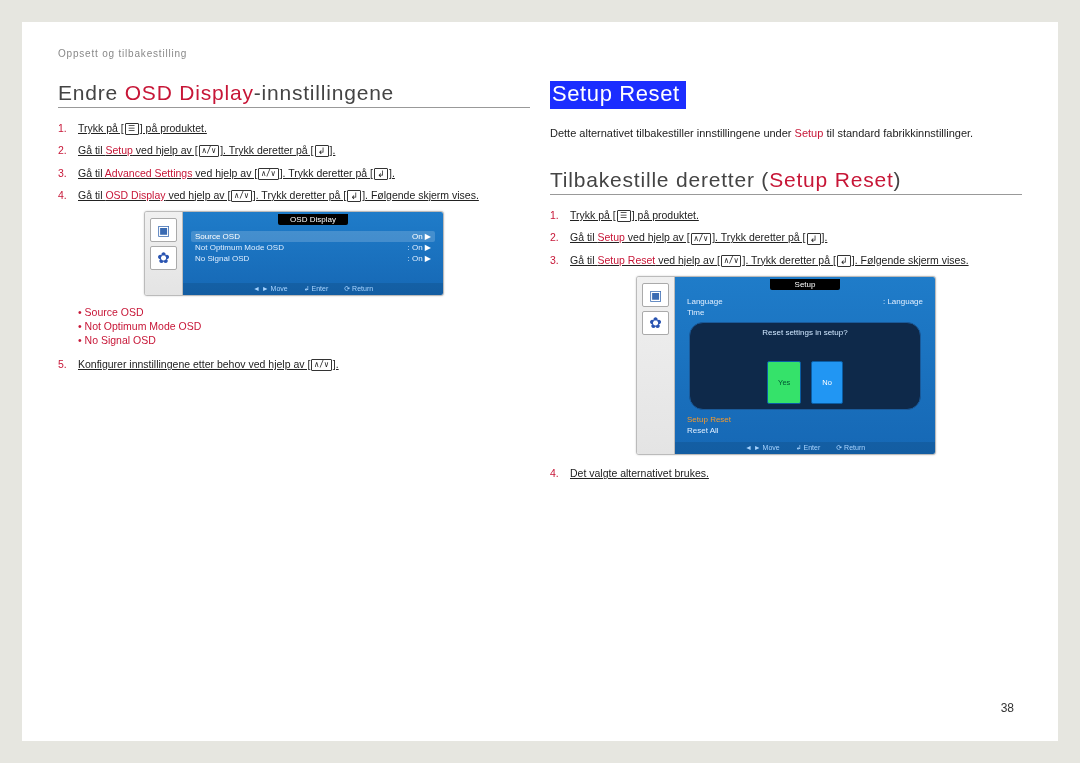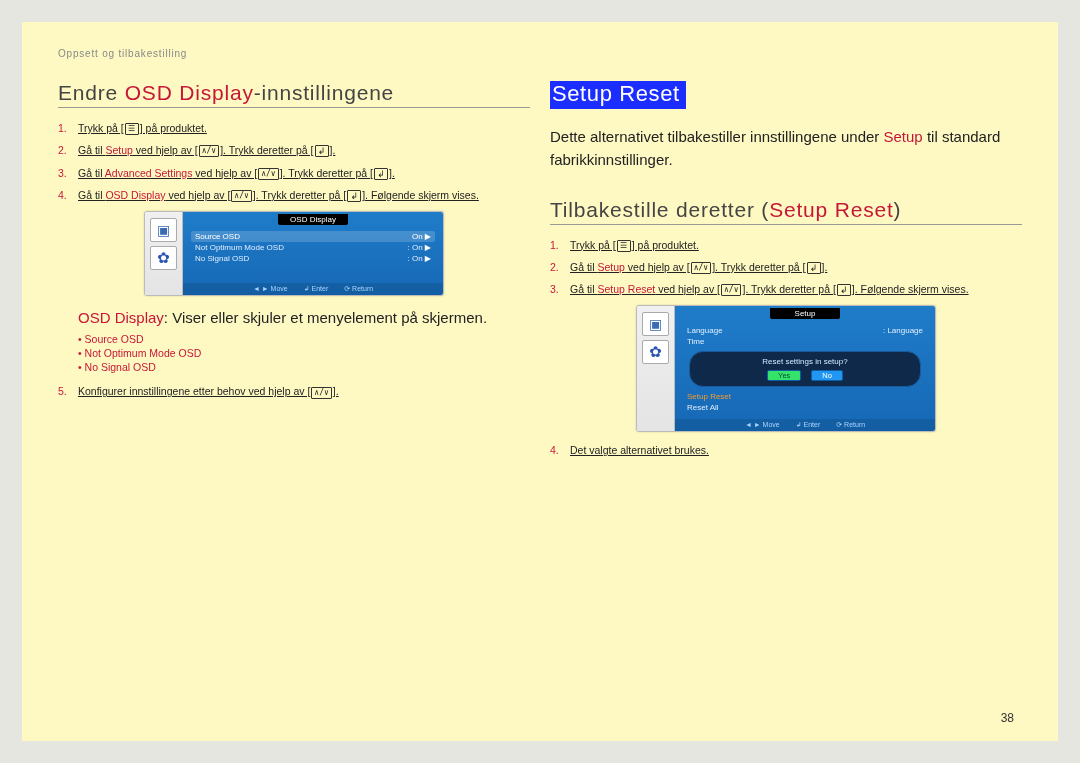--- a/index.html
+++ b/index.html
@@ -5,21 +5,21 @@
     * { box-sizing: border-box; margin: 0; padding: 0; }
     body {
       font-family: Arial, Helvetica, sans-serif;
       background: #e6e6e0;
       width: 1080px;
       height: 763px;
       padding: 22px;
       overflow: hidden;
     }
     .page {
-      background: #fef9c3;
+      background: #ffffff;
       width: 100%;
       height: 100%;
       padding: 26px 36px;
       position: relative;
     }
     .breadcrumb {
       font-size: 10px;
       letter-spacing: 0.8px;
       color: #888;
       margin-bottom: 4px;
@@ -41,21 +41,21 @@
     .highlight-blue {
       display: inline-block;
       background: #1b2dff;
       color: #fff;
       padding: 0 6px 2px 2px;
       font-size: 22px;
       letter-spacing: 0.6px;
       margin-bottom: 16px;
     }
     .body, .step-text, .note, .bullet {
-      font-size: 15px;
+      font-size: 11px;
       color: #222;
       line-height: 1.55;
     }
     .red { color: #c71637; }
     ol.steps { list-style: none; counter-reset: step; margin: 0; }
     ol.steps li {
       counter-increment: step;
       position: relative;
       padding-left: 20px;
       margin-bottom: 6px;
@@ -172,27 +172,28 @@
       margin: 4px 6px;
     }
     .osd-dialog-title { color: #cfe7ff; font-size: 8px; text-align: center; margin-bottom: 4px; }
     .osd-dialog-btns { display: flex; gap: 10px; justify-content: center; }
     .osd-btn {
       background: #2196f3;
       border: 1px solid #0b5da4;
       border-radius: 2px;
       font-size: 7.5px;
       color: #fff;
-      padding: 0 10px;
+      padding: 16px 10px;
+      margin-top: 20px;
     }
     .osd-btn.active { background: #35e26a; color: #053; }
     .page-num {
       position: absolute;
       right: 44px;
-      bottom: 16px;
+      bottom: 26px;
       font-size: 12px;
       color: #333;
     }
   </style>
 </head>
 <body>
 
 <div class="page">
   <div class="breadcrumb">Oppsett og tilbakestilling</div>
 
@@ -236,21 +237,20 @@
               </div>
           </div>
           <div class="osd-footer">
             <span>◄ ► Move</span>
             <span>↲ Enter</span>
             <span>⟳ Return</span>
           </div>
         </div>
       </div>
 
-      <div class="body" style="margin-left:20px"><span class="red">OSD Display</span><span>: Viser eller skjuler et menyelement på skjermen.</span></div>
 
       <ul class="bullets">
         <li>Source OSD</li>
         <li>Not Optimum Mode OSD</li>
         <li>No Signal OSD</li>
       </ul>
 
       <ol class="steps" start="5" style="counter-reset: step 4">
         <li><span>Konfigurer innstillingene etter behov ved hjelp av [</span><span class="icon-box icon-updn">∧/∨</span><span>].</span></li>
       </ol>

